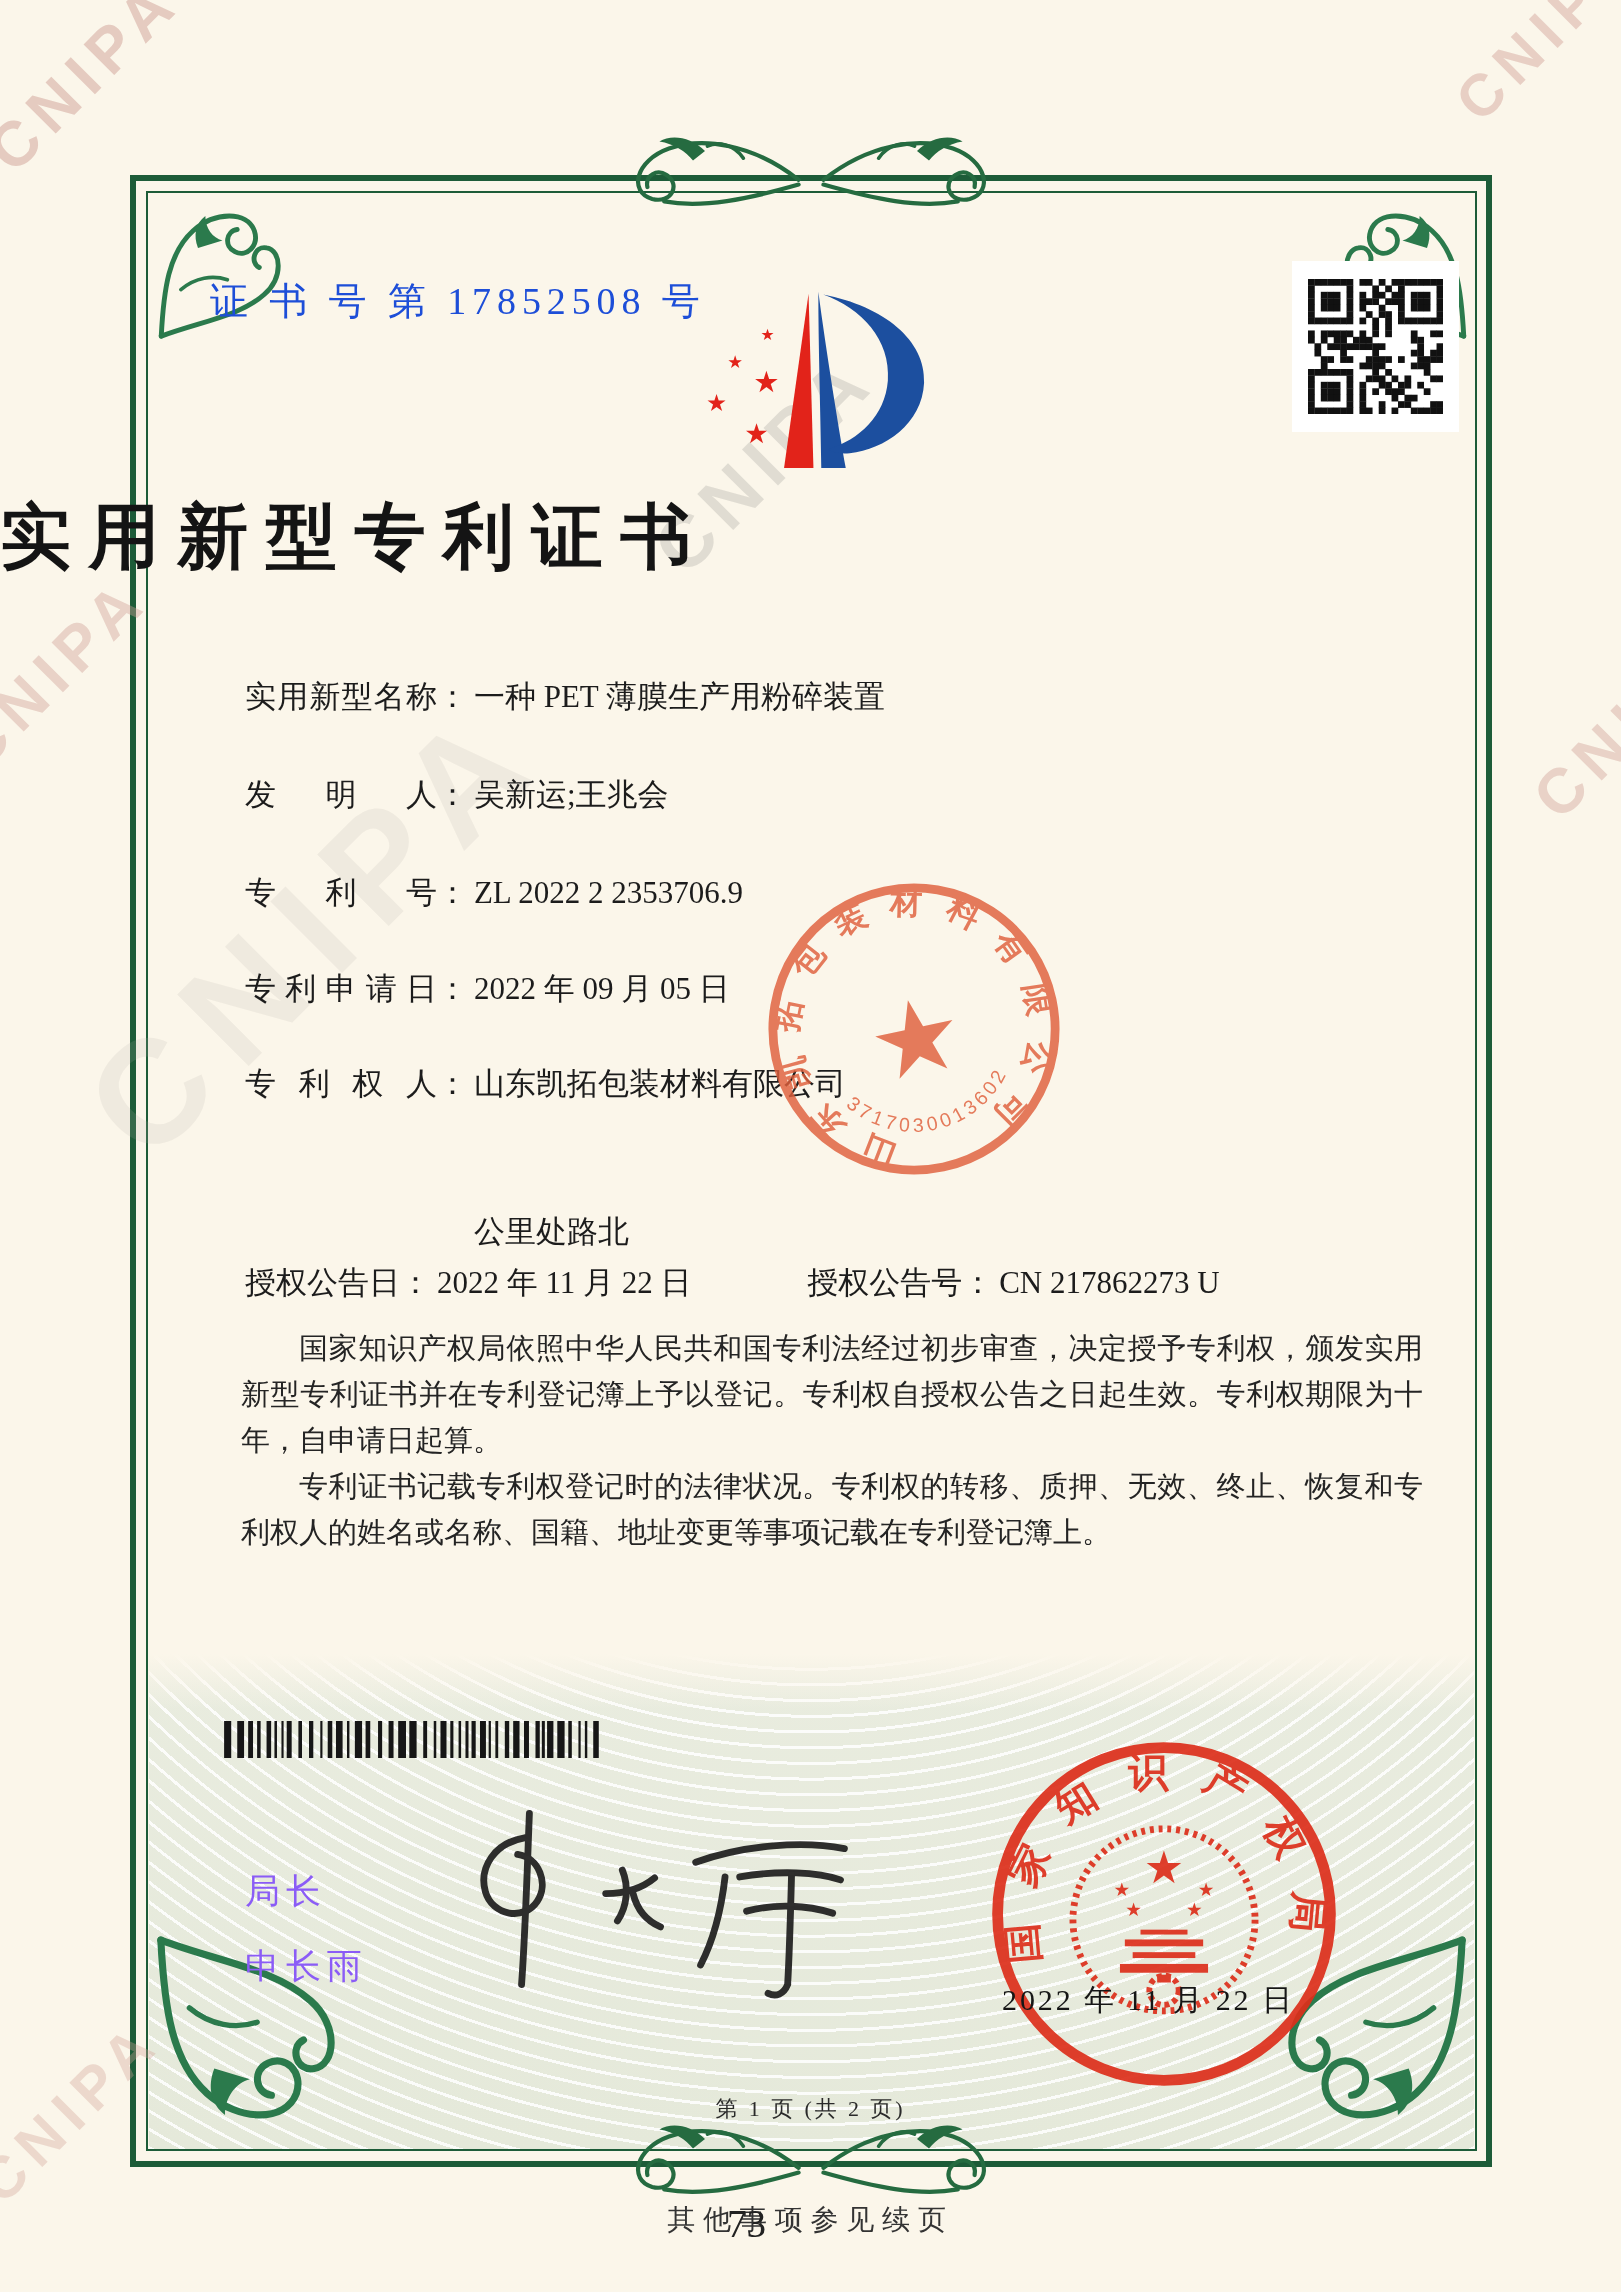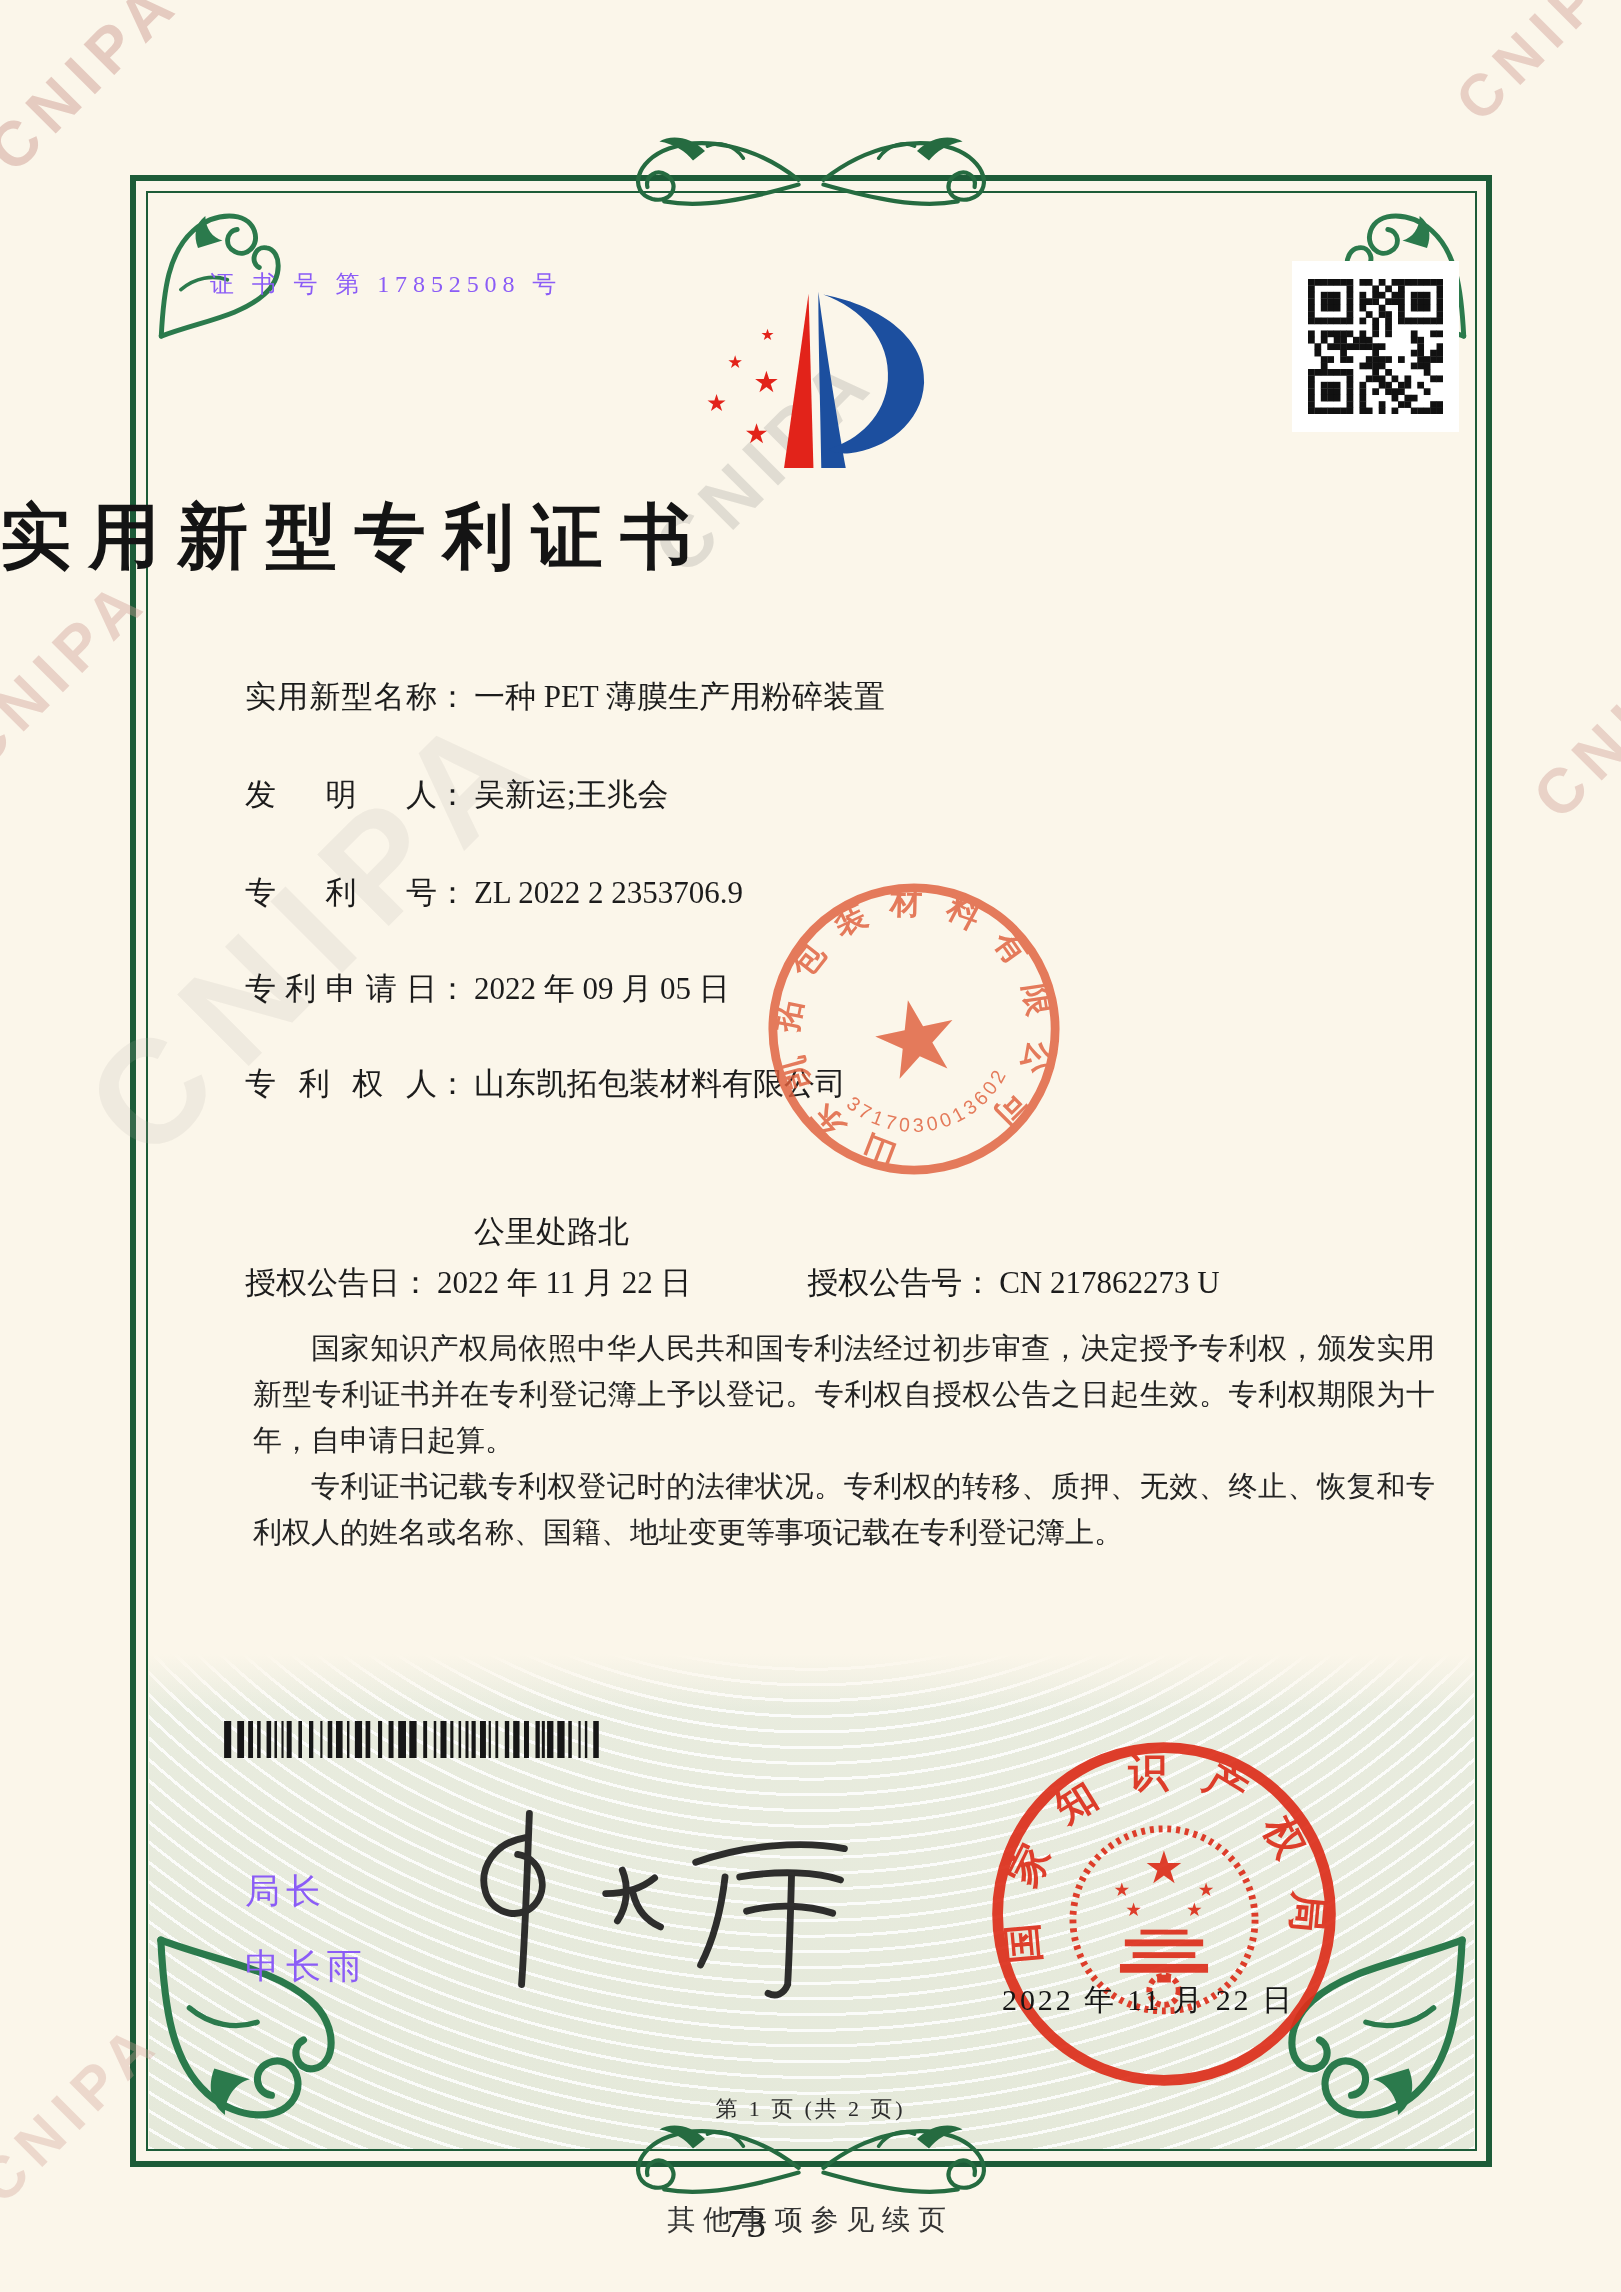--- a/index.html
+++ b/index.html
@@ -29,36 +29,36 @@
   
   .frame-outer{position:absolute;left:130px;top:175px;width:1362px;height:1992px;
         border:6.9px solid #1d5c38;box-sizing:border-box;z-index:2;}
   .frame-inner{position:absolute;left:146px;top:191px;width:1331px;height:1960px;
         border:2px solid #1d5c38;box-sizing:border-box;z-index:2;}
 
   .orn{position:absolute;z-index:2;}
   .fx{transform:scaleX(-1);} .fy{transform:scaleY(-1);} .fxy{transform:scale(-1,-1);}
 
   
-  .certno{position:absolute;left:210px;top:268px;font-size:24px;letter-spacing:5.9px;z-index:4;color:#8b5cf6;}
+  .certno{position:absolute;left:210px;top:276px;font-size:38px;letter-spacing:5.9px;z-index:4;color:#1d4ed8;}
   .title{position:absolute;left:0;top:490px;width:100%;text-align:left;font-size:71px;
          font-weight:bold;letter-spacing:17.6px;z-index:4;color:#141414;}
   .logo{position:absolute;left:693px;top:267px;z-index:4;}
   .qrbox{position:absolute;left:1292px;top:261px;width:167px;height:171px;background:#fff;z-index:4;}
   .qrbox svg{position:absolute;left:15.7px;top:17.6px;}
 
   
   .frow{position:absolute;left:245px;font-size:31px;white-space:nowrap;z-index:4;color:#1c1c1c;}
   .flabel{display:inline-block;width:192px;text-align:justify;text-align-last:justify;}
   .fcolon{display:inline-block;margin-right:5.9px;}
   .addr2{position:absolute;left:474px;font-size:31px;z-index:4;color:#1c1c1c;}
   .gpair2{margin-left:108px;}
 
   .bodytext{position:absolute;left:241px;top:1325px;width:1182px;z-index:4;
-            font-size:29px;line-height:46px;text-align:justify;color:#242424;margin-left:12px;}
+            font-size:29px;line-height:46px;text-align:justify;color:#242424;}
   .bodytext p{margin:0;text-indent:2em;}
 
   
   .sigword{position:absolute;left:245px;font-size:35px;z-index:4;color:#8b5cf6;
            font-family:"Liberation Sans","DejaVu Sans",sans-serif;font-weight:500;letter-spacing:5.9px;}
   .signature{position:absolute;left:402px;top:1784px;z-index:5;}
   .cseal{position:absolute;left:767px;top:882px;z-index:5;opacity:.82;transform:rotate(-12deg);}
   .oseal{position:absolute;left:978px;top:1728px;z-index:5;opacity:.92;}
   .sealdate{position:absolute;left:1002px;top:1980px;z-index:6;font-size:30px;letter-spacing:2.9px;
             color:#161616;white-space:nowrap;}

